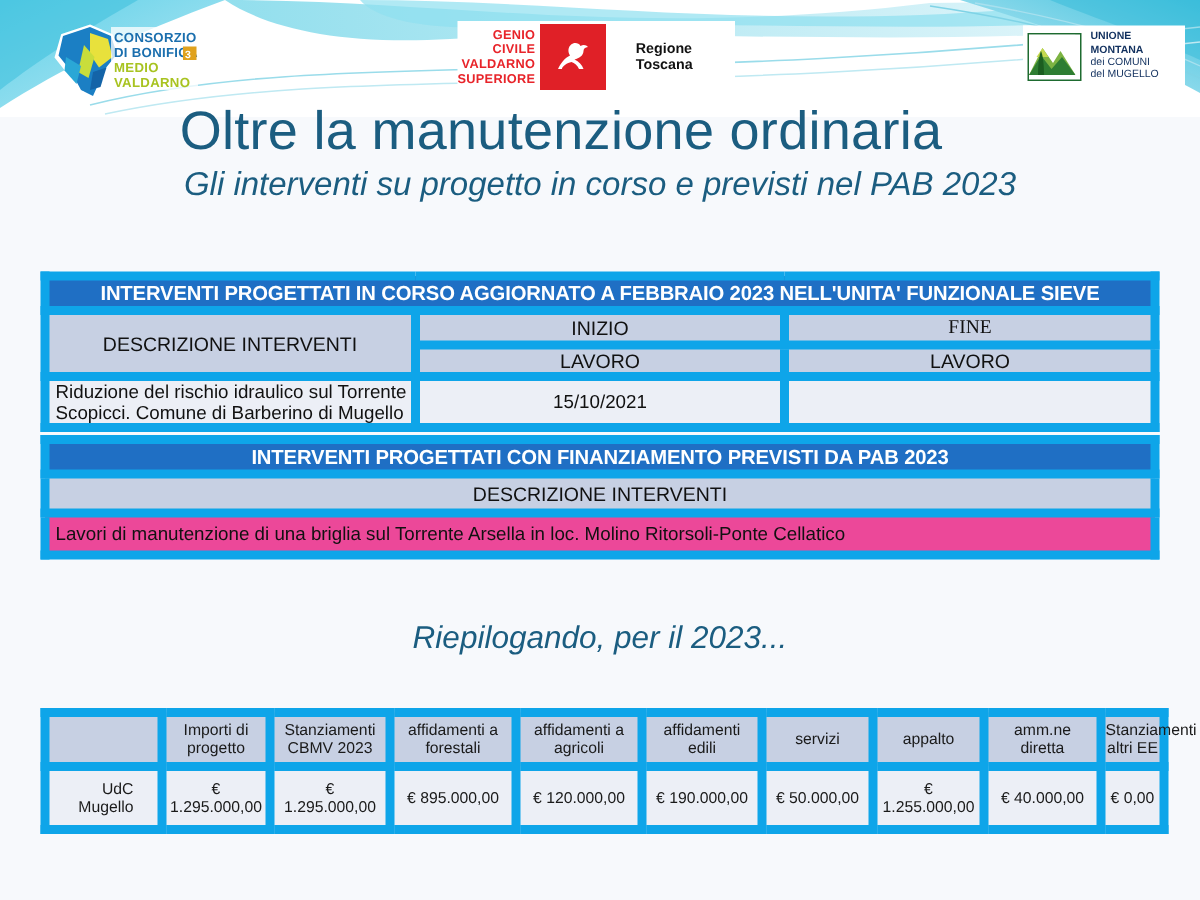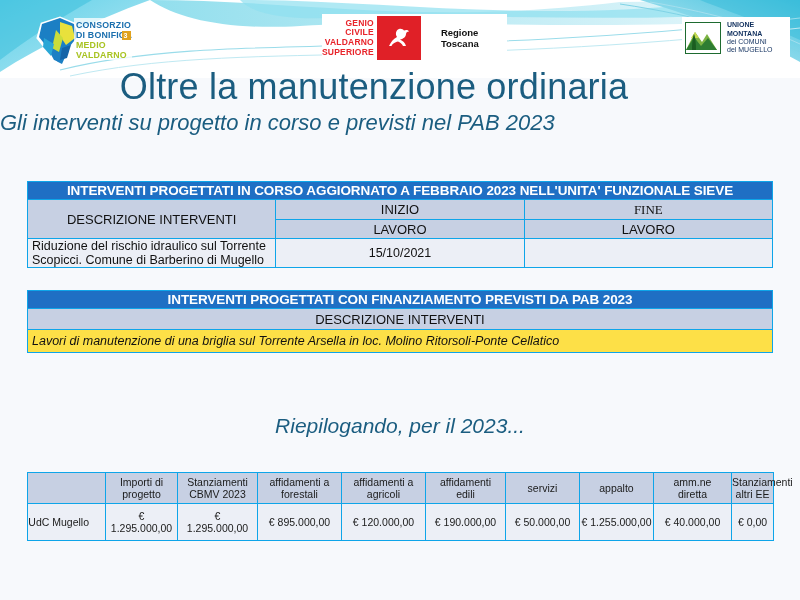--- a/index.html
+++ b/index.html
@@ -8,50 +8,50 @@
     background:#f7f9fc;
     font-family:"Liberation Sans", sans-serif;
     color:#1a1a1a;
   }
   
   #deco{position:absolute;left:0;top:0;width:800px;height:78px;overflow:hidden;z-index:0;}
   #deco svg{display:block;}
   
   .logo{position:absolute;z-index:3;}
   #logo-consorzio{left:30px;top:14px;width:105px;height:58px;}
-  #logo-genio{left:322px;top:14px;width:185px;height:48px;display:flex;align-items:center;background:#ffffff;}
+  #logo-genio{left:305px;top:14px;width:185px;height:48px;display:flex;align-items:center;background:#ffffff;}
   #logo-unione{left:682px;top:17px;width:108px;height:42px;display:flex;align-items:center;background:#ffffff;}
 
   .genio-txt{font-size:8.5px;line-height:9.6px;font-weight:bold;color:#e8242a;
              letter-spacing:.2px;text-align:right;width:58px;padding-right:3px;}
   .genio-shield{width:44px;height:44px;background:#e02027;position:relative;flex:0 0 auto;
                 display:flex;align-items:center;justify-content:center;}
   .genio-name{font-size:9.5px;font-weight:bold;color:#111;padding-left:20px;}
 
   .unione-box{width:34px;height:30px;flex:0 0 auto;border:1.4px solid #1e6b30;background:#ffffff;
               position:relative;overflow:hidden;margin-left:3px;}
   .unione-txt{padding-left:6px;font-size:7px;line-height:8.4px;color:#11305e;font-weight:bold;}
   .unione-txt .lt{font-weight:normal;}
 
   
   #title{position:absolute;left:0;top:66px;width:748px;text-align:center;z-index:4;
          font-size:36px;color:#1b5d80;letter-spacing:.2px;font-weight:normal;}
-  #subtitle{position:absolute;left:0;top:110px;width:800px;text-align:left;z-index:4;
+  #subtitle{position:absolute;left:0;top:110px;width:800px;text-align:center;z-index:4;
             font-size:22px;color:#1b5d80;font-style:italic;}
   #riepilogando{position:absolute;left:0;top:414px;width:800px;text-align:center;z-index:4;
                 font-size:21px;color:#1b5d80;font-style:italic;}
 
   
   table{border-collapse:collapse;position:absolute;z-index:4;table-layout:fixed;}
-  td,th{border:1px solid #0ea5e9;padding:0;font-weight:normal;}
+  td,th{border:6px solid #0ea5e9;padding:0;font-weight:normal;}
   .bluehead{background:#1f6fc4;color:#ffffff;font-weight:bold;text-align:center;
             font-size:13.5px;letter-spacing:-.1px;height:17px;}
   .subhead{background:#c7d0e3;color:#111;text-align:center;font-size:13px;}
   .datarow{background:#eceff6;color:#111;font-size:12.5px;}
-  .datarow.alt{background:#fde047;font-style:italic;}
+  .datarow.alt{background:#ec4899;}
   .pad-l{padding-left:4px;}
   .ctr{text-align:center;}
 
   #t1{left:27px;top:181px;width:746px;}
   #t2{left:27px;top:290px;width:746px;}
   #t3{left:27px;top:472px;width:746px;}
 
   #t1 .c-desc{width:592px;}
   #t1 .c-in{width:74px;}
   #t1 .c-fi{width:78px;font-family:Liberation Serif, serif;}

